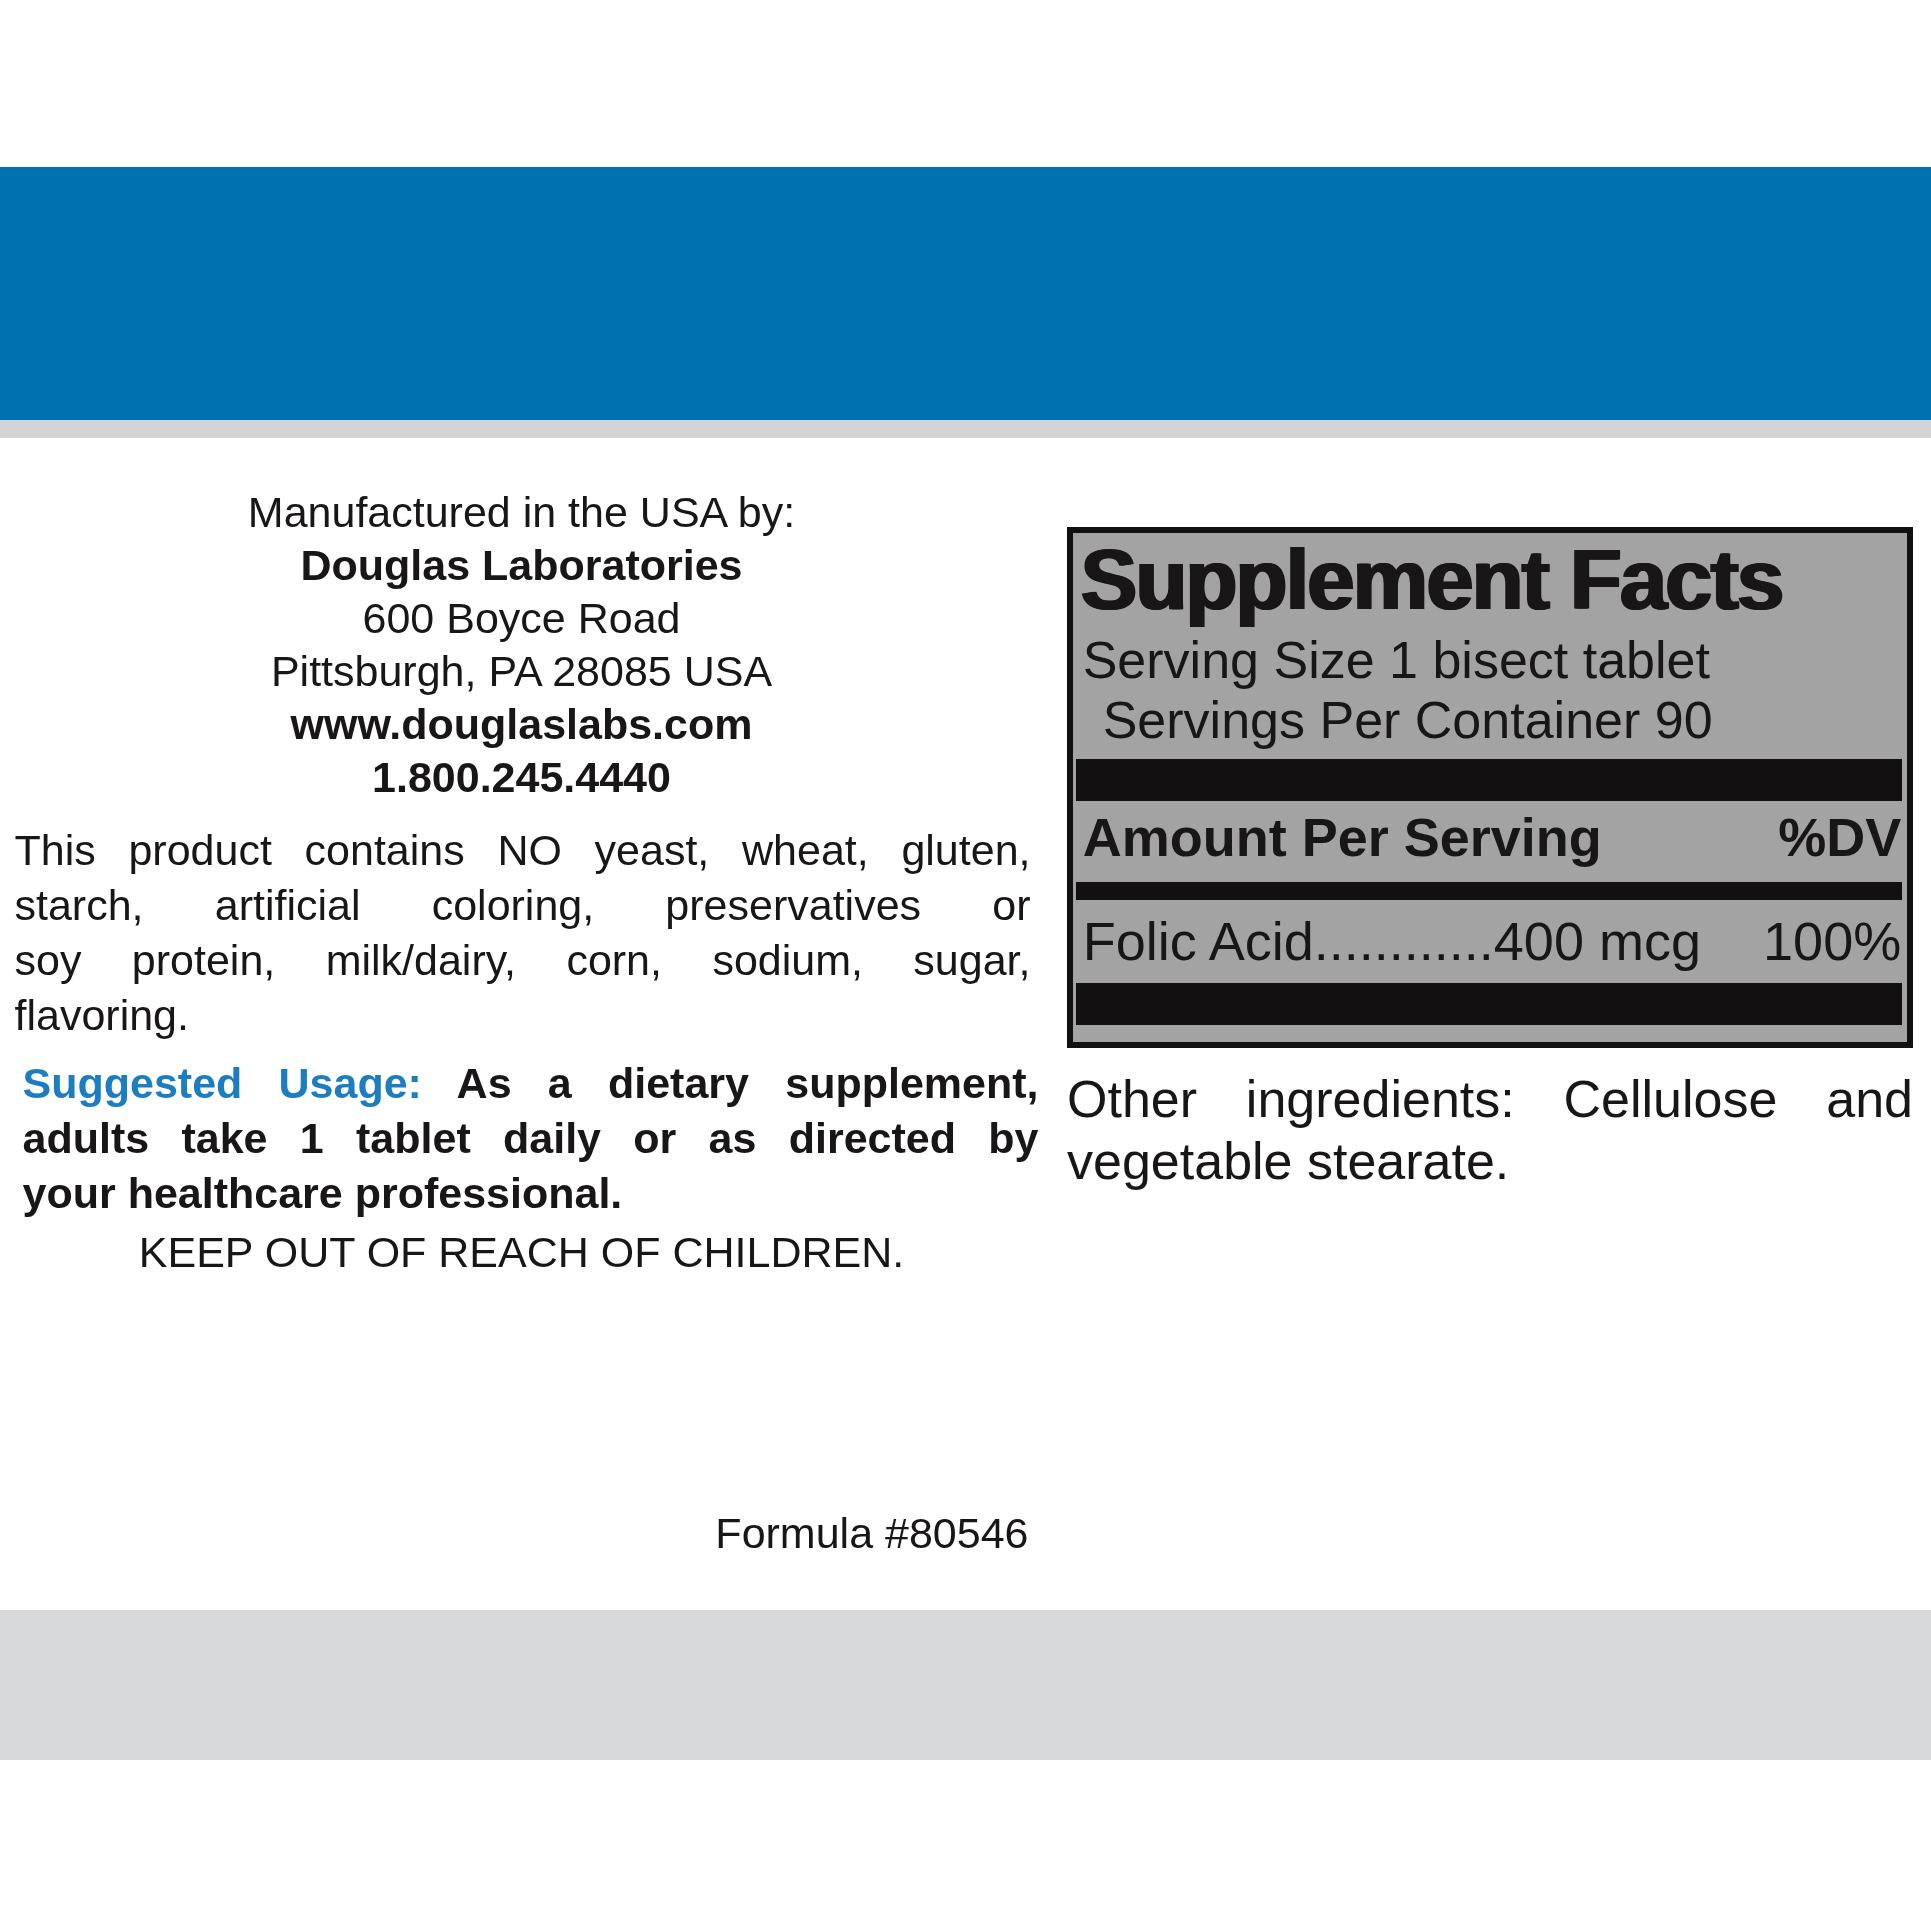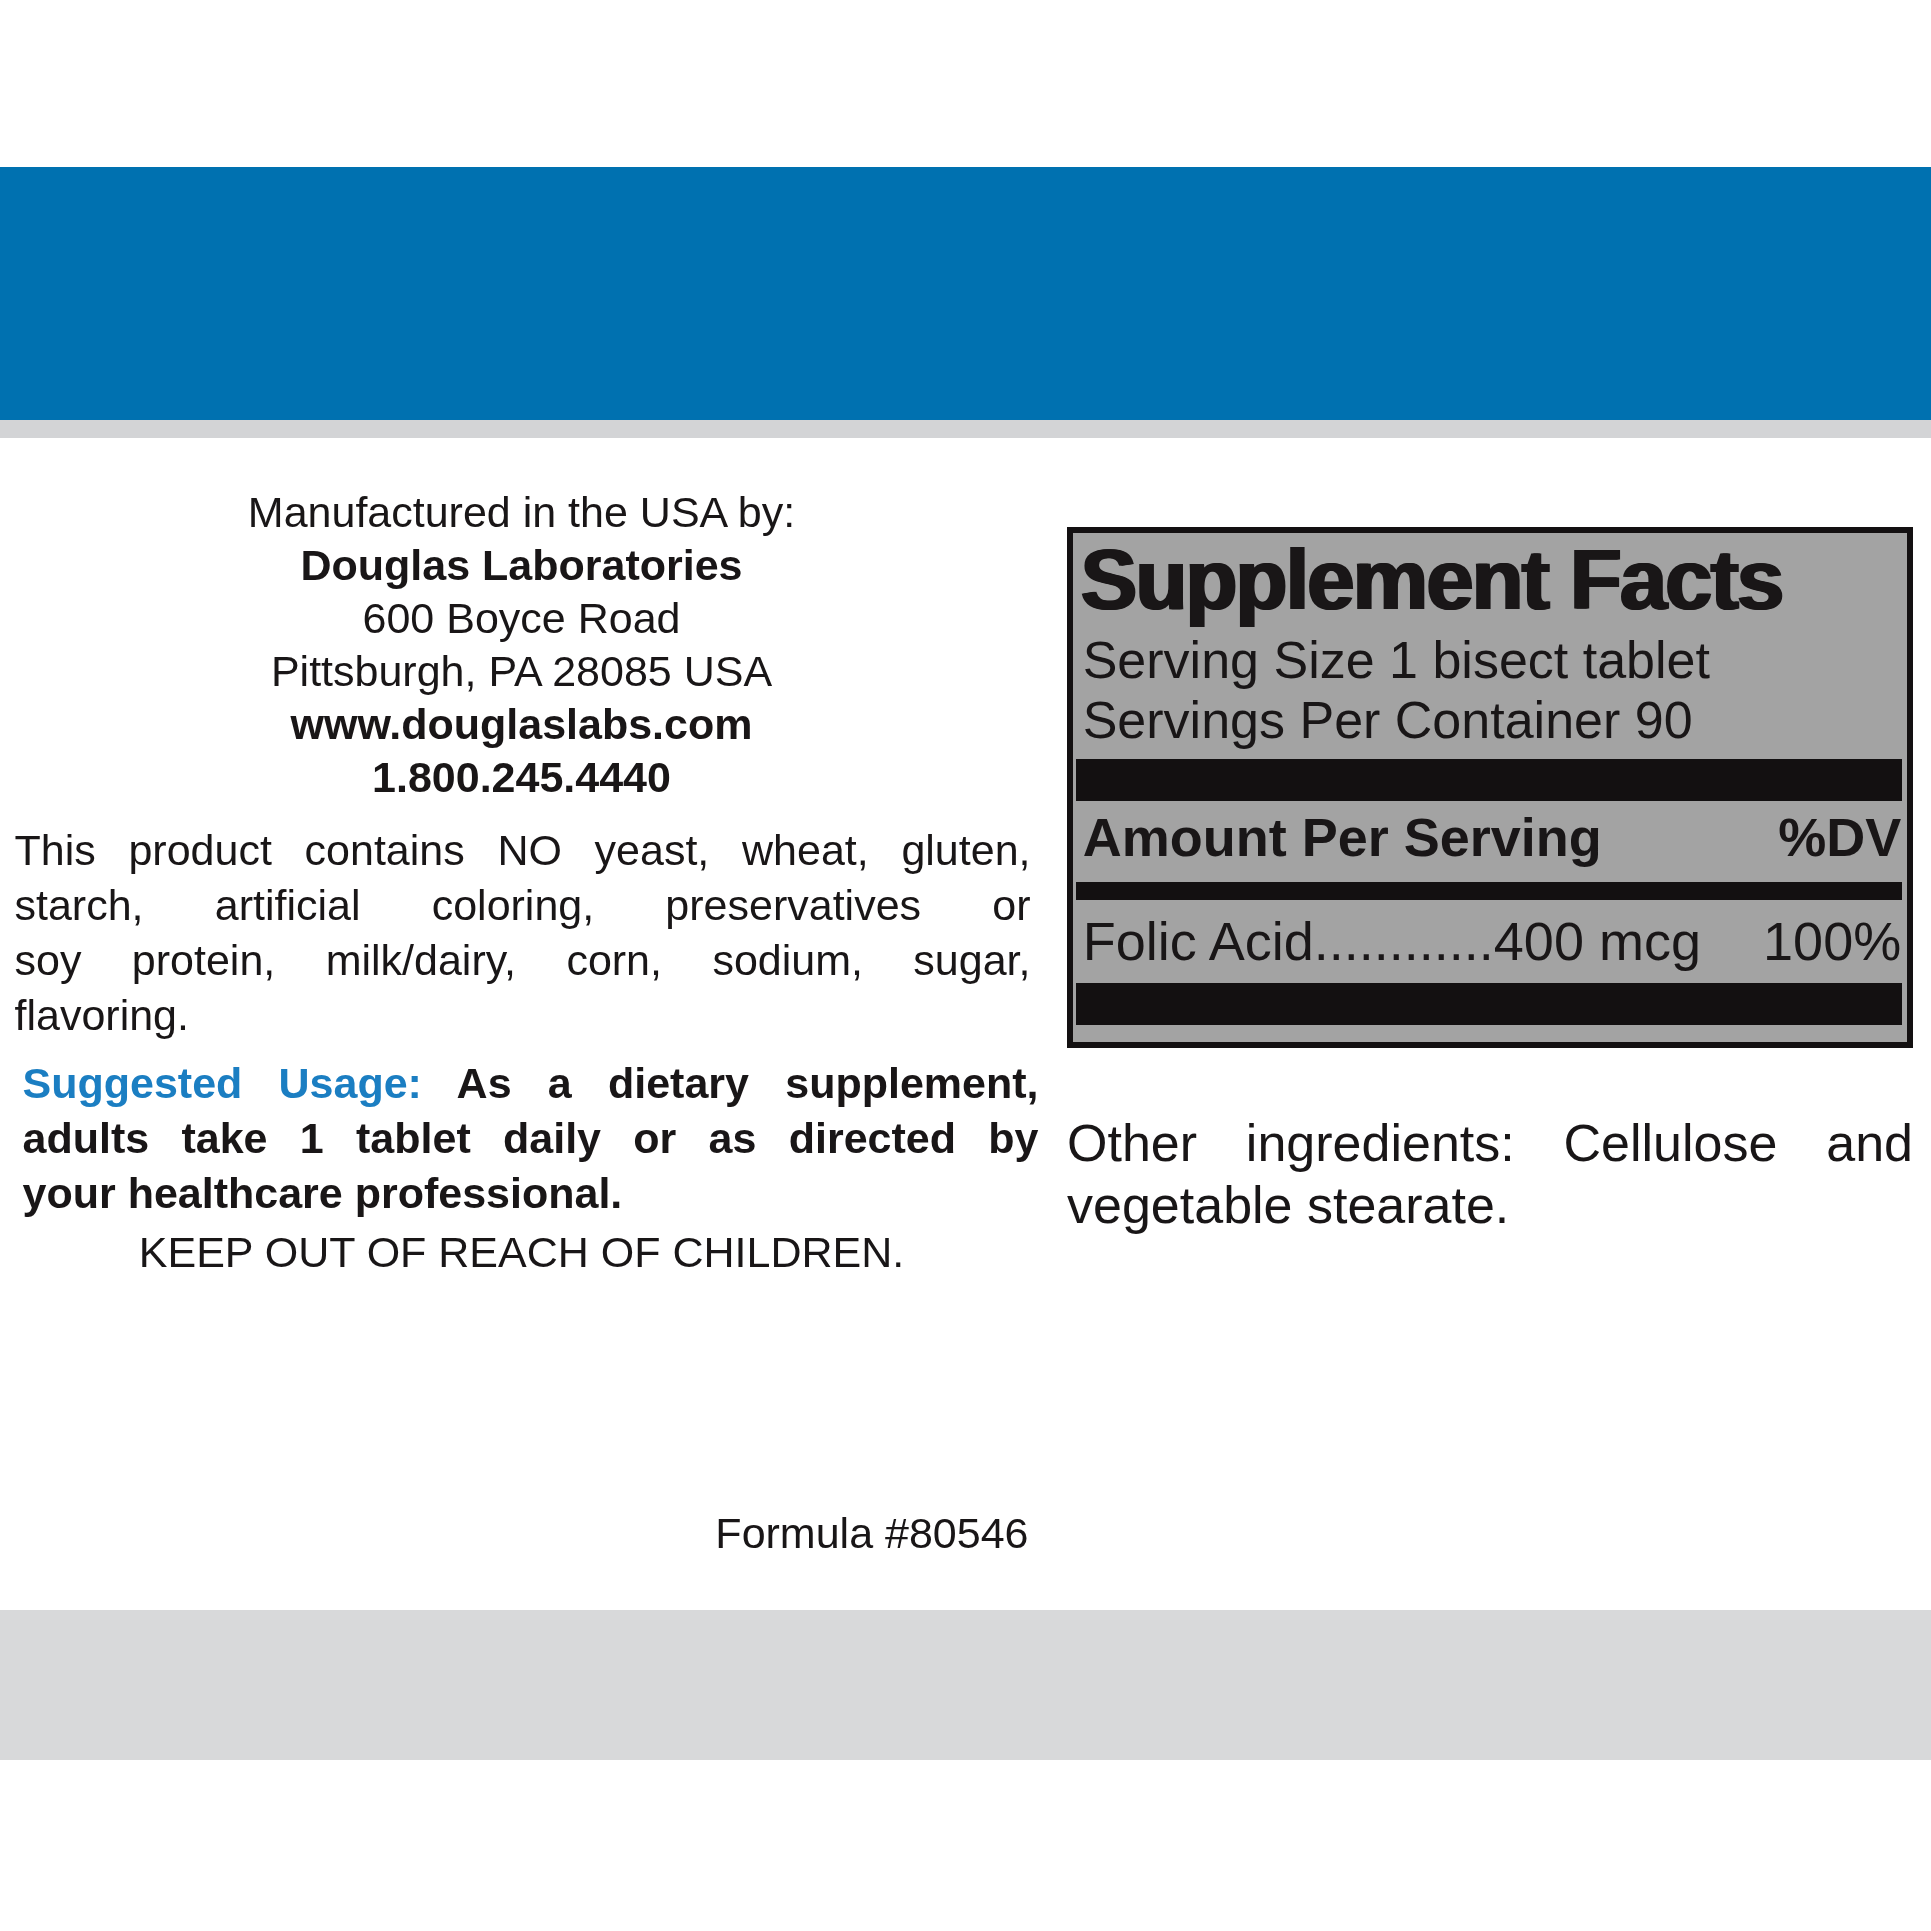--- a/index.html
+++ b/index.html
@@ -44,37 +44,37 @@
     box-sizing: border-box; border: 6.8px solid var(--bar-black, #131011); background: #a3a3a3;
   }
   .sf-title {
     position: absolute; left: 7.7px; top: 0px;
     font-size: 85px; line-height: 93px; font-weight: bold; letter-spacing: -1.9px;
     white-space: nowrap;
     text-shadow: 1.4px 0 currentColor, -1.4px 0 currentColor;
   }
   .sf-line { position: absolute; left: 9.7px; font-size: 52px; line-height: 60px; white-space: nowrap; }
   .sf-serv1 { top: 97px; }
-  .sf-serv2 { top: 157px; }
+  .sf-serv2 { top: 157px; margin-left: 20px; }
   .sf-bar { position: absolute; left: 2.9px; right: 4.8px; background: var(--bar-black, #131011); }
   .bar1 { top: 226px; height: 42px; }
   .bar2 { top: 349px; height: 18.3px; }
   .bar3 { top: 450px; height: 42px; }
   .sf-header {
     position: absolute; left: 9.7px; right: 5.8px; top: 274px;
     display: flex; justify-content: space-between;
     font-weight: bold; font-size: 54px; line-height: 60px;
   }
   .sf-row {
     position: absolute; left: 9.7px; right: 5.8px; top: 378px;
     display: flex; justify-content: space-between;
     font-size: 54px; line-height: 60px; white-space: nowrap;
   }
   .other {
-    position: absolute; left: 1067px; top: 1112px; width: 846px;
+    position: absolute; left: 1067px; top: 1068px; width: 846px;
     font-size: 52px; line-height: 62px;
   }
 </style>
 </head>
 <body>
 
 <div class="label">
 
   <div class="band band-blue"></div>
   <div class="band band-strip"></div>

